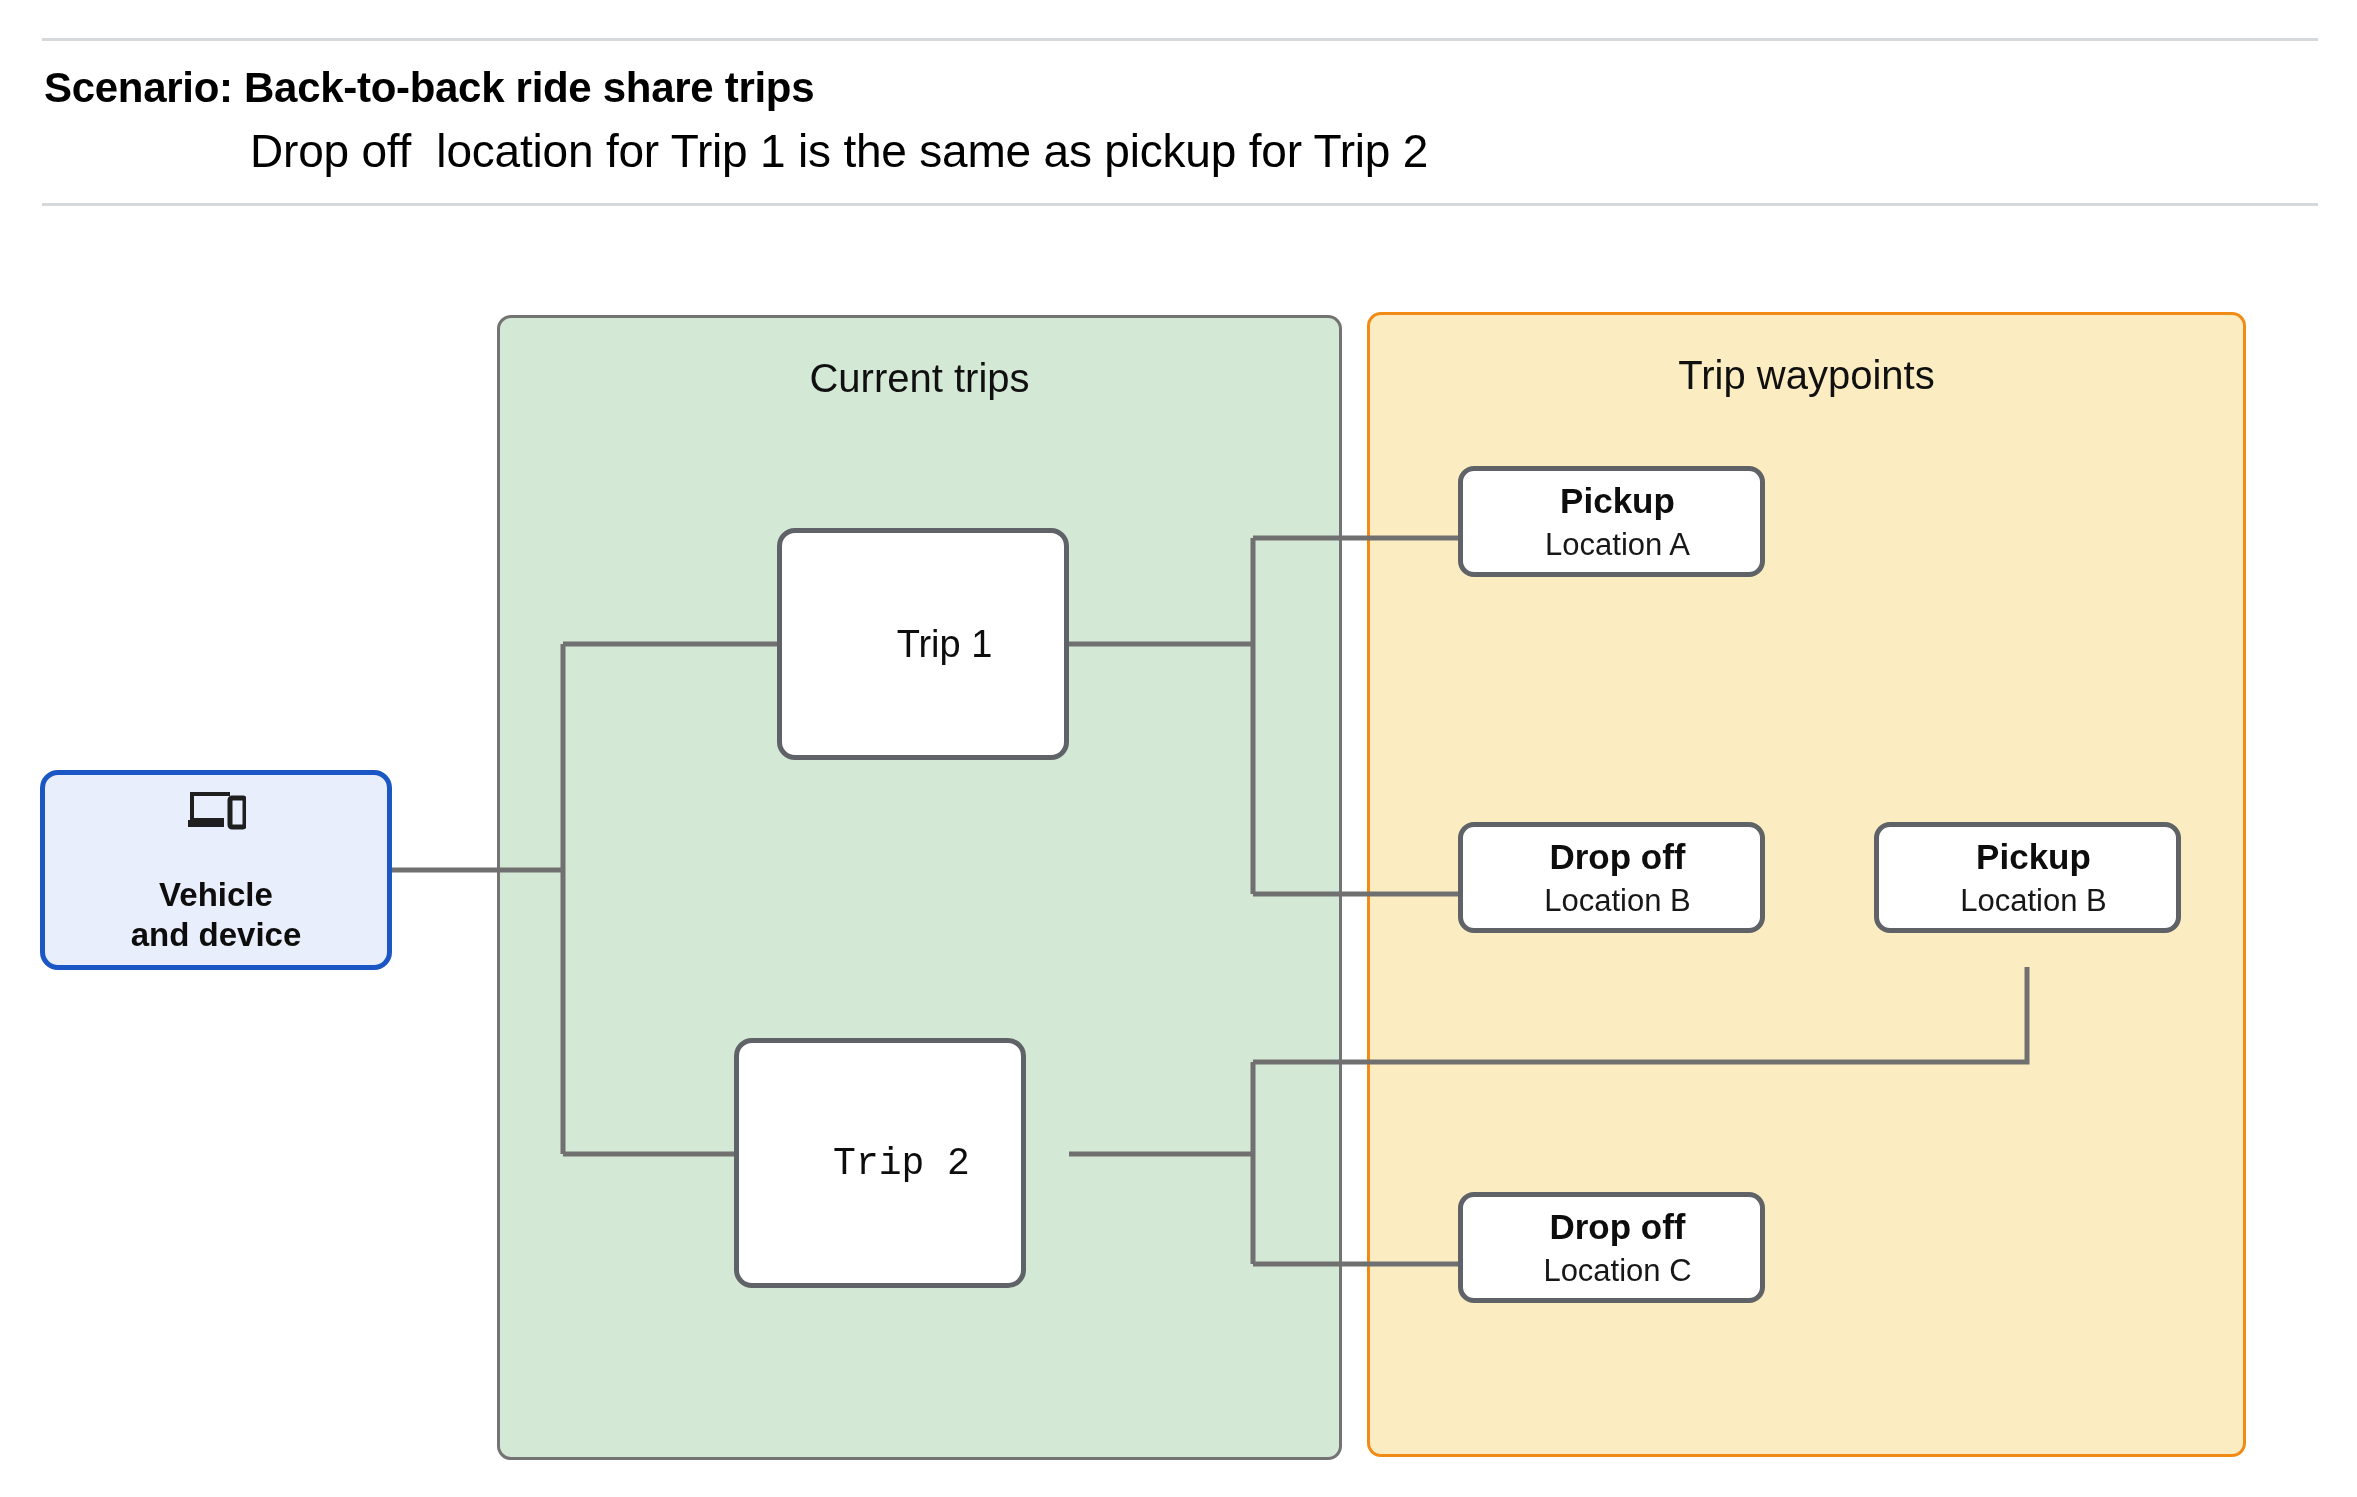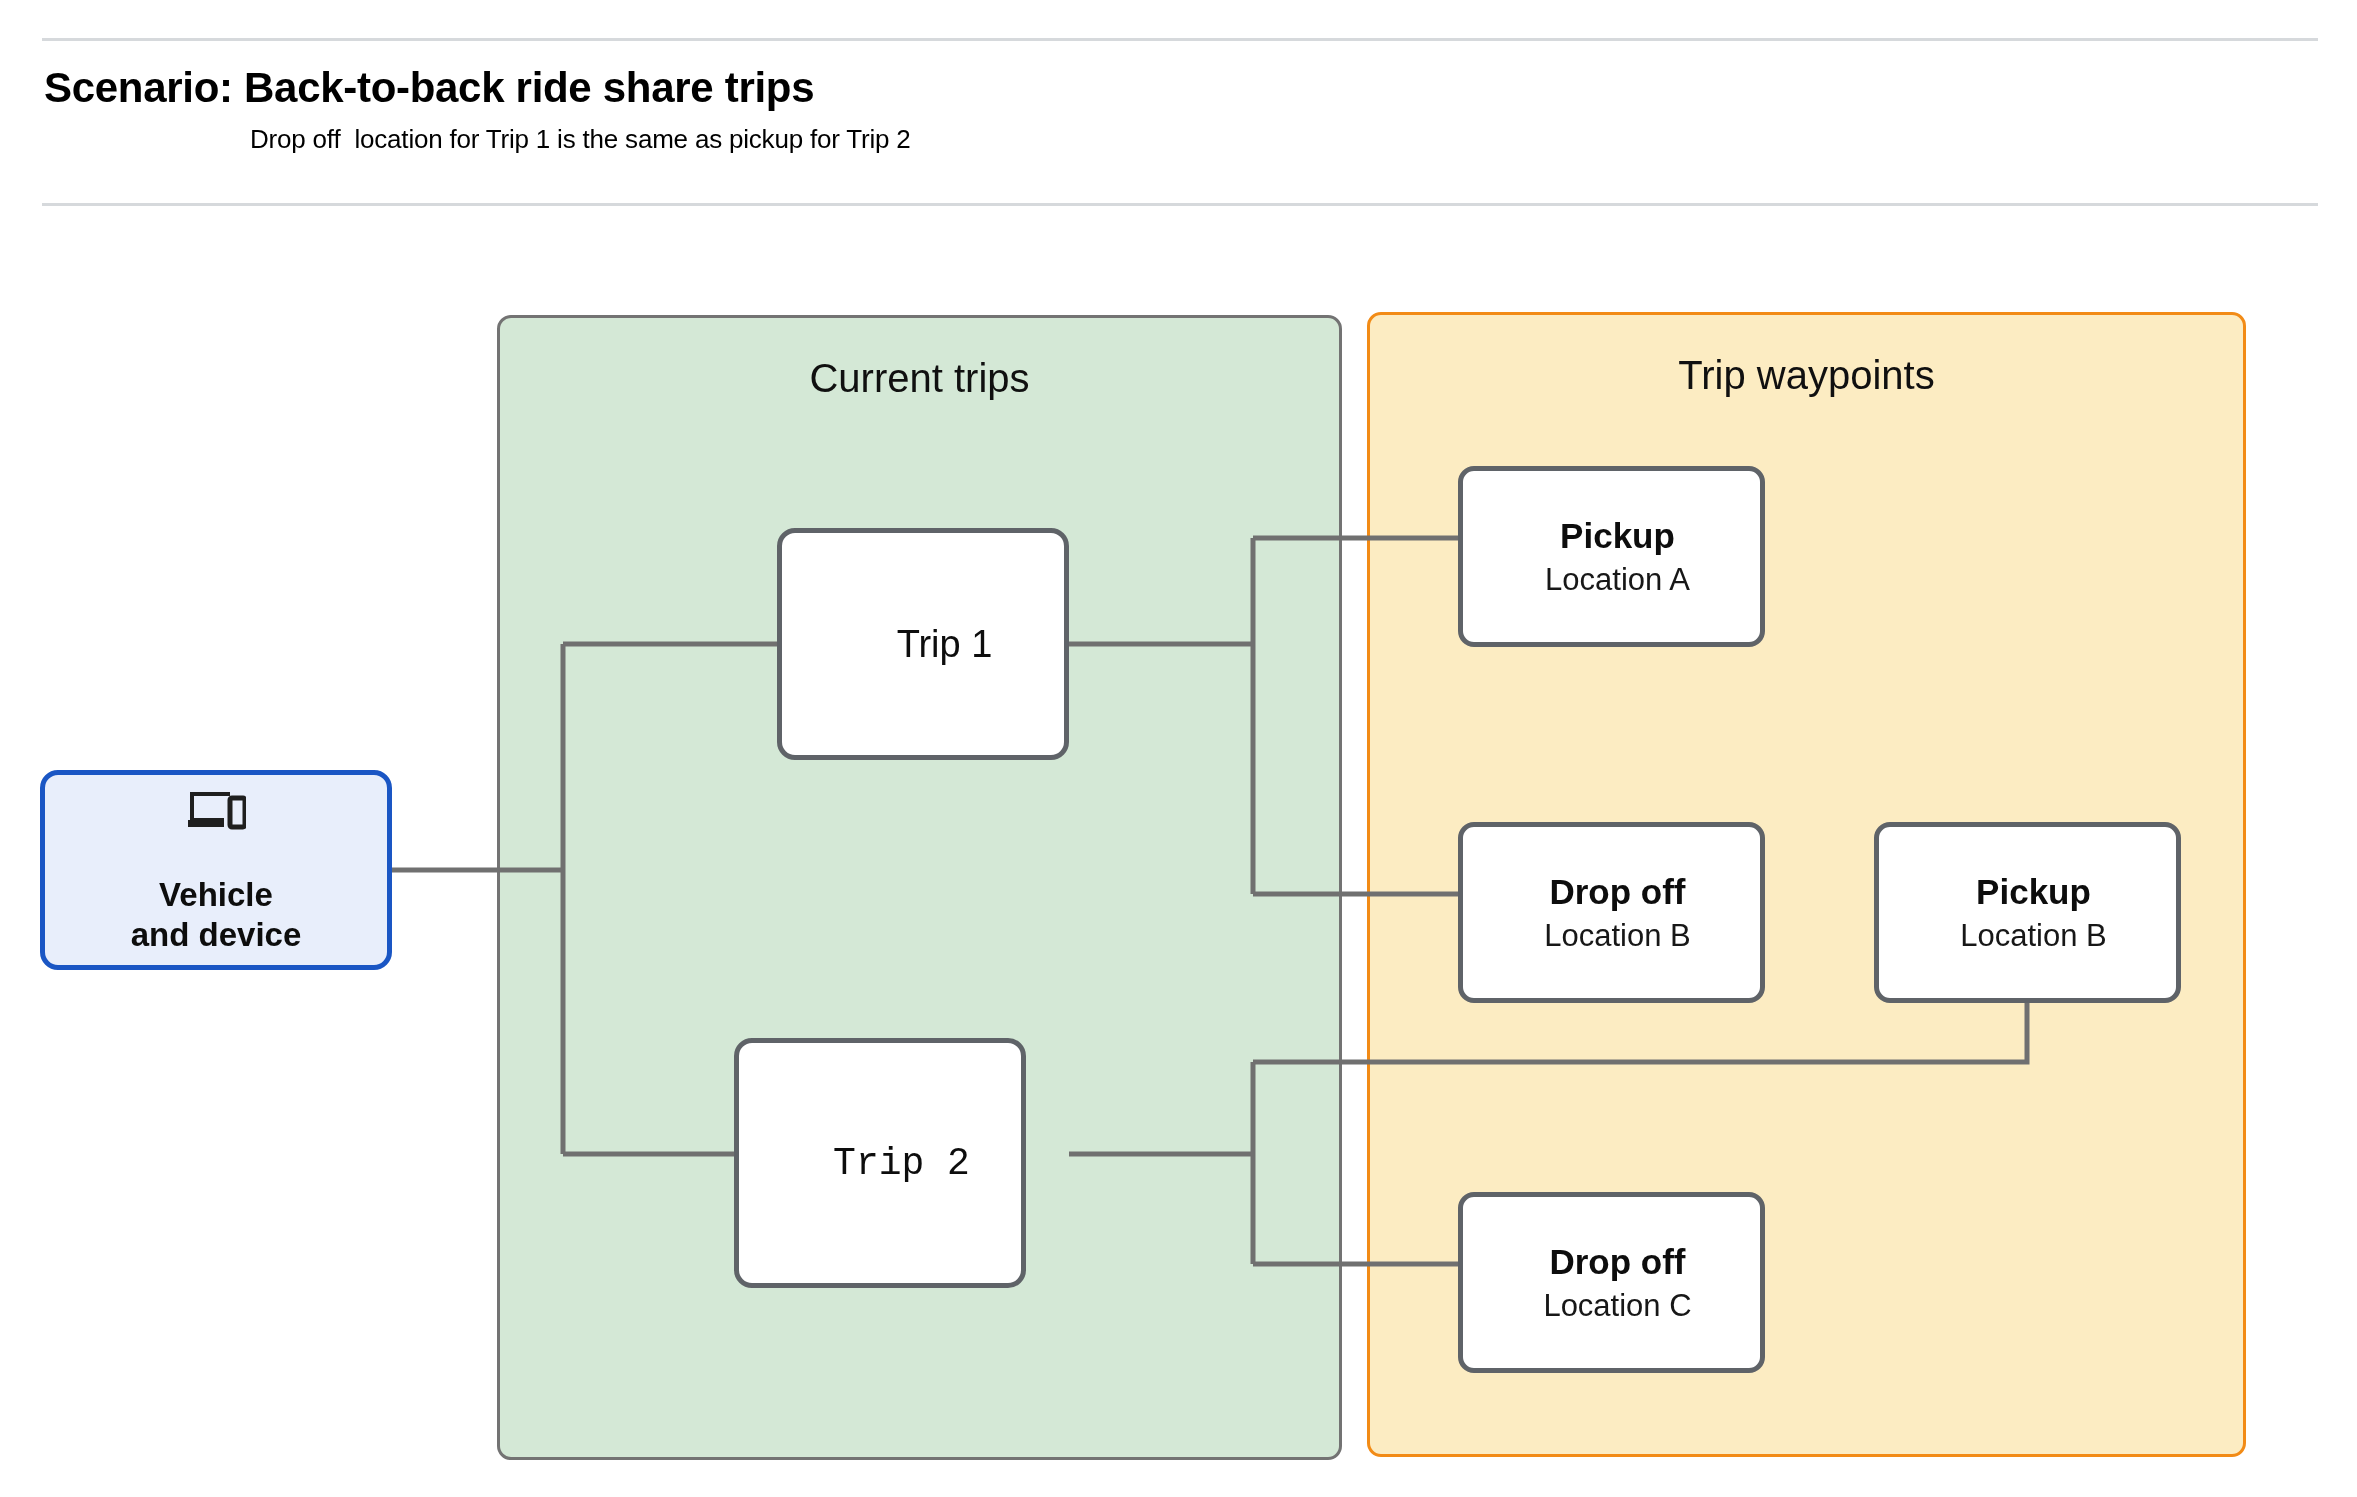--- a/index.html
+++ b/index.html
@@ -33,21 +33,21 @@
     left: 44px; top: 64px;
     font-size: 42px;
     font-weight: 700;
     color: #000000;
     letter-spacing: -0.3px;
     white-space: pre;
   }
   #scenario-subtitle {
     position: absolute;
     left: 250px; top: 124px;
-    font-size: 26px;
+    font-size: 46px;
     font-weight: 400;
     color: #000000;
     letter-spacing: -0.2px;
     white-space: pre;
   }
 
   
   .group-box {
     position: absolute;
     border-radius: 14px;
@@ -133,21 +133,21 @@
     width: 292px; height: 232px;
   }
   #node-trip-2 {
     left: 734px; top: 1038px;
     width: 292px; height: 250px; font-family: Liberation Mono, monospace;
   }
 
   
   .waypoint {
     width: 307px;
-    height: 181px;
+    height: 111px;
     border-width: 5px;
     border-radius: 16px;
     gap: 6px;
     padding-left: 12px;
   }
   .waypoint-title {
     font-size: 35px;
     font-weight: 700;
     color: #0d0d0d;
     white-space: pre;

